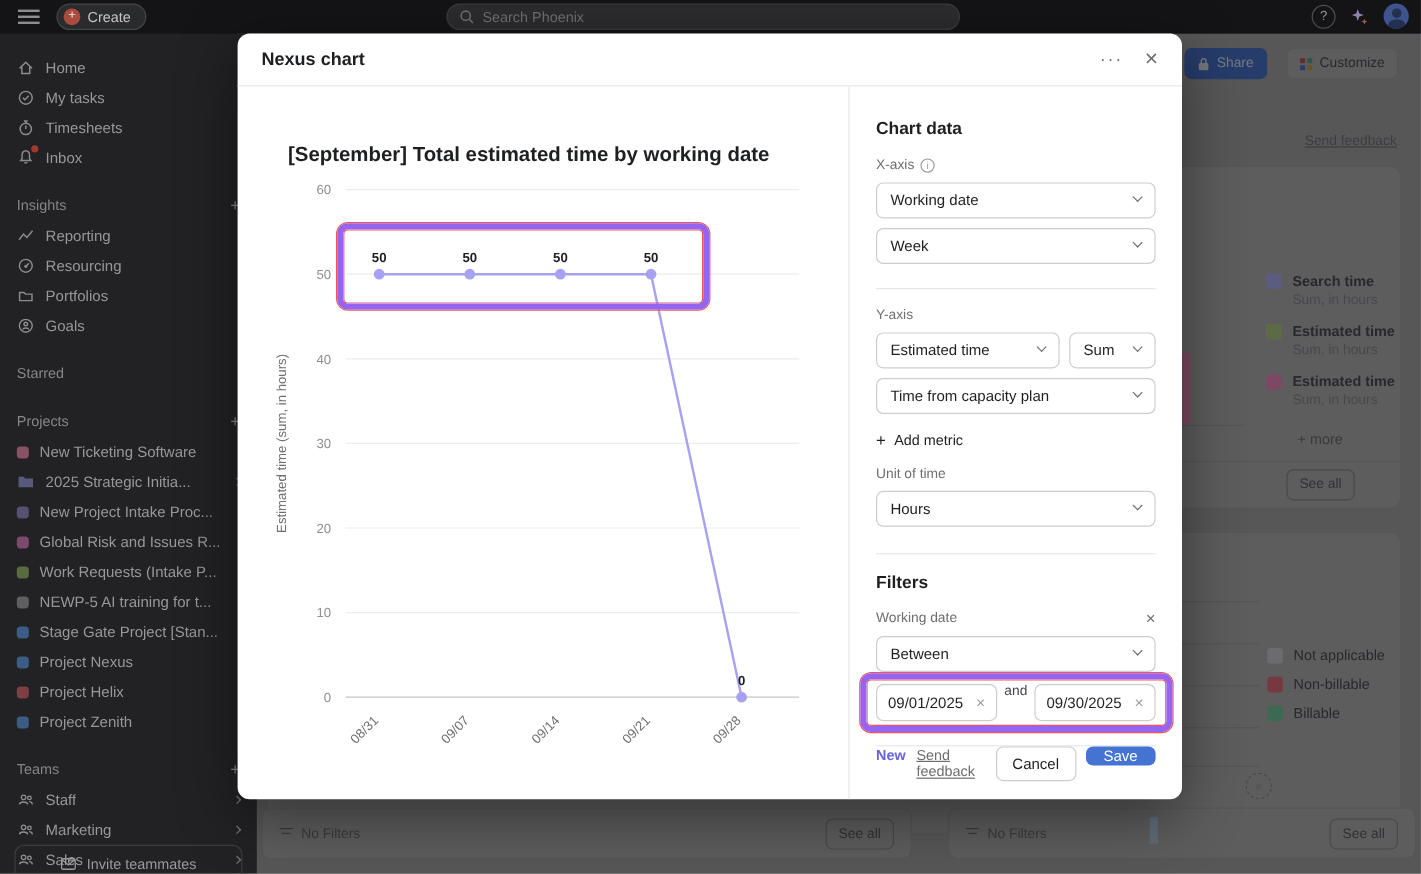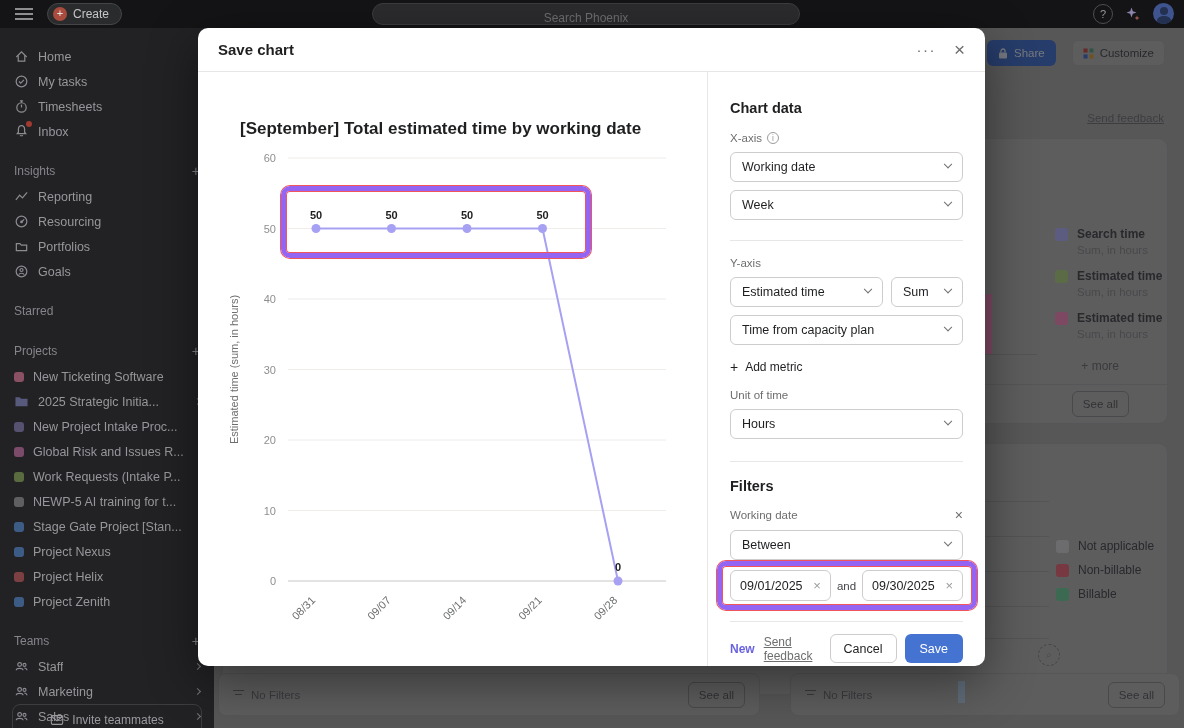--- a/index.html
+++ b/index.html
@@ -8,21 +8,21 @@
     position: relative; overflow: hidden;
     font-family: "Liberation Sans", "DejaVu Sans", sans-serif;
     background: #141416; color: #1e1f21;
   }
   
   .topbar { position:absolute; top:0; left:0; right:0; height:28px; background:#141416; display:flex; align-items:center; z-index:3; }
   .hamburger { width:18px; height:12px; margin-left:15px; border-top:2px solid #8e8d90; border-bottom:2px solid #8e8d90; position:relative; cursor:pointer; }
   .hamburger::after { content:""; position:absolute; left:0; right:0; top:3px; border-top:2px solid #8e8d90; }
   .create-btn { margin-left:14px; height:22px; display:flex; align-items:center; gap:6px; background:#2a2b2d; border:1px solid #444547; border-radius:12px; padding:0 12px 0 5px; color:#c6c5c7; font-size:12px; cursor:pointer; }
   .create-plus { width:14px; height:14px; border-radius:50%; background:#a94b3d; color:#e8e7e8; font-size:11px; line-height:13px; text-align:center; }
-  .searchbar { position:absolute; left:372px; top:3px; width:428px; height:22px; background:#2c2c2e; border:1px solid #3c3d3f; border-radius:12px; display:flex; align-items:center; gap:7px; padding:0 10px; color:#6f6e72; font-size:12px;flex-direction:column; }
+  .searchbar { position:absolute; left:372px; top:3px; width:428px; height:22px; background:#2c2c2e; border:1px solid #3c3d3f; border-radius:12px; display:flex; align-items:center; gap:7px; padding:0 10px; color:#6f6e72; font-size:12px; }
   .top-right { position:absolute; right:10px; top:3px; display:flex; align-items:center; gap:12px; }
   .help-circle { width:20px; height:20px; border:1px solid #4e4e50; border-radius:50%; color:#97969a; font-size:11px; display:flex; align-items:center; justify-content:center; cursor:pointer; }
   .sparkle { color:#8f84ad; cursor:pointer; display:flex; }
   .avatar-top { width:21px; height:21px; border-radius:50%; background:#3f548e; overflow:hidden; position:relative; cursor:pointer; }
   .avatar-top::before { content:""; position:absolute; left:6.5px; top:4px; width:8px; height:8px; border-radius:50%; background:#23304f; }
   .avatar-top::after { content:""; position:absolute; left:3.5px; top:13px; width:14px; height:9px; border-radius:50%; background:#23304f; }
   
   .sidebar { position:absolute; top:28px; left:0; width:214px; bottom:0; background:#222225; z-index:3; }
   .s-item { height:25px; display:flex; align-items:center; gap:9px; padding:0 14px; color:#97979b; font-size:12.5px; cursor:pointer; }
   .s-item svg { flex:0 0 auto; }
@@ -79,30 +79,30 @@
   .f-label { font-size:11.5px; color:#6d6e6f; display:flex; align-items:center; gap:5px; }
   .info-i { width:12px; height:12px; border:1px solid #9c9b9d; border-radius:50%; color:#9c9b9d; font-size:8.5px; display:inline-flex; align-items:center; justify-content:center; font-style:normal; }
   .select { height:30px; border:1px solid #cfcdcc; border-radius:6px; display:flex; align-items:center; padding:0 11px; font-size:12.5px; color:#1e1f21; background:#fff; cursor:pointer; }
   .select .chev { margin-left:auto; width:6px; height:6px; border-right:1.5px solid #6d6e6f; border-bottom:1.5px solid #6d6e6f; transform:rotate(45deg) translate(-2px,-2px); }
   .divider { border:0; border-top:1px solid #e8e6e6; }
   .y-row { display:flex; gap:8px; }
   .add-metric { display:flex; align-items:center; gap:7px; font-size:12px; color:#1e1f21; cursor:pointer; }
   .add-metric .pl { font-size:14px; color:#1e1f21; }
   .filter-head-row { display:flex; align-items:center; }
   .x-sm { margin-left:auto; color:#6d6e6f; font-size:14px; cursor:pointer; line-height:1; }
-  .date-row { position:relative; display:flex; align-items:center; gap:6px; margin-top:10px; }
+  .date-row { position:relative; display:flex; align-items:flex-start; gap:6px; margin-top:10px; }
   .date-input { height:31px; border:1px solid #cfcdcc; border-radius:6px; display:flex; align-items:center; padding:0 9px; font-size:12.5px; color:#1e1f21; flex:1; background:#fff; }
   .date-input .clr { margin-left:auto; color:#9c9b9d; font-size:13px; cursor:pointer; }
   .and-lbl { font-size:11.5px; color:#44464a; flex:0 0 auto; }
   .annot-dates { position:absolute; left:-13px; right:-14px; top:-9px; bottom:-9px; z-index:4; }
-  .panel-footer { display:flex; align-items:center; margin-top:12px; }
+  .panel-footer { display:flex; margin-top:0; }
   .new-badge { font-size:12px; font-weight:bold; color:#6a63e0; }
   .pf-feedback { font-size:12px; color:#6d6e6f; text-decoration:underline; margin-left:9px; cursor:pointer; }
   .cancel-btn { margin-left:auto; height:29px; padding:0 13px; background:#fff; border:1px solid #cfcdcc; border-radius:6px; font-size:12.5px; color:#1e1f21; cursor:pointer; }
-  .save-btn { margin-left:8px; height:29px; padding:0 15px; background:#4573d2; border:none; border-radius:6px; font-size:12.5px; color:#fff; cursor:pointer; }
+  .save-btn { margin-left:8px; height:16px; padding:0 15px; background:#4573d2; border:none; border-radius:6px; font-size:12.5px; color:#fff; cursor:pointer; }
   .mt8{margin-top:8px;} .mt14{margin-top:14px;} .mt16{margin-top:16px;} .mt20{margin-top:20px;} .mt22{margin-top:22px;}
 </style>
 </head>
 <body>
 
 <header class="topbar">
   <div class="hamburger"></div>
   <button class="create-btn">
     <span class="create-plus">+</span>
     <span>Create</span>
@@ -386,21 +386,21 @@
       <span>No Filters</span>
     </span>
     <button class="seeall-btn" style="margin-left:auto;">See all</button>
   </div>
 
   <div class="dim"></div>
 </div>
 
 <div class="modal">
   <div class="modal-header">
-    <span class="modal-title">Save chart</span>
+    <span class="modal-title">Nexus chart</span>
     <span class="mh-right">
       <span class="mh-dots">···</span>
       <span class="mh-close">×</span>
     </span>
   </div>
 
   <div class="chart-wrap">
     <div class="chart-title">[September] Total estimated time by working date</div>
     <svg id="chart-svg" width="478" height="500">
         <line x1="66" y1="435" x2="444" y2="435" stroke="#c9c6c5" stroke-width="1"></line>

